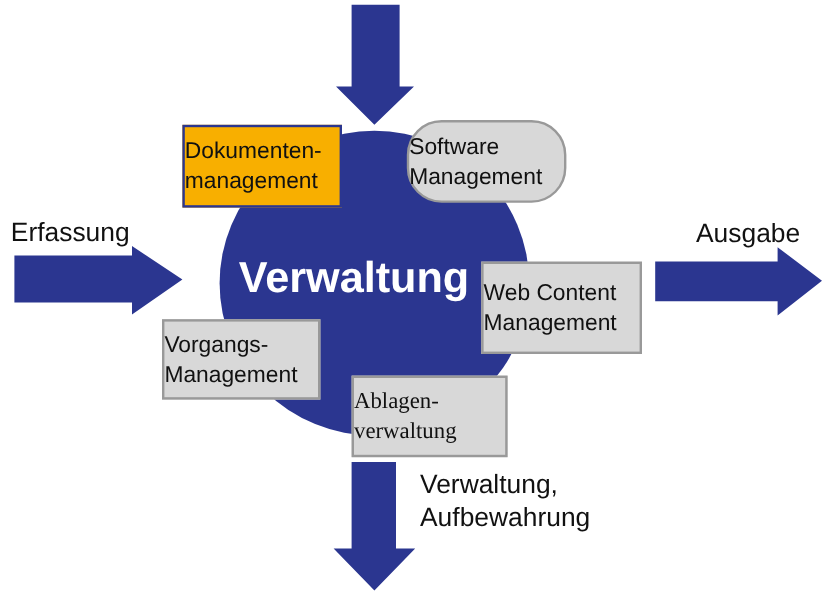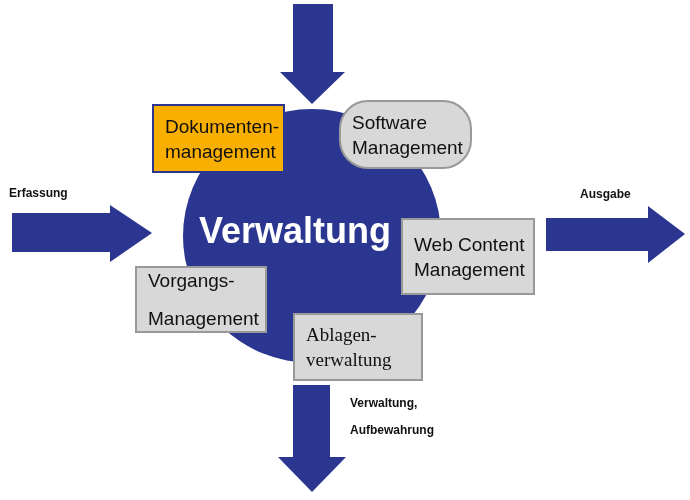--- a/index.html
+++ b/index.html
@@ -21,35 +21,35 @@
   }
   .circle-label {
     position: absolute; left: 166px; top: 211px; width: 258px;
     text-align: center; color: var(--circle-text, #ffffff);
     font-weight: bold; font-size: 36px; line-height: 40px;
   }
 
   .box {
     position: absolute; box-sizing: border-box;
     display: flex; flex-direction: column; justify-content: center;
-    padding-left: 11px; font-size: 19px; line-height: 25px;
+    font-size: 19px; line-height: 25px;
     color: var(--text-black, #111111);
   }
   .box span { display: block; white-space: nowrap; }
   .box.gray  { background: var(--box-gray, #D8D8D8); border: 2px solid var(--box-border, #999999); }
   .box.orange{ background: var(--orange, #F8AF00);  border: 2px solid var(--navy, #2B3690); }
 
   .box-dokumenten { left: 152px; top: 104px; width: 133px; height: 69px; }
   .box-software   { left: 339px; top: 100px; width: 133px; height: 69px; border-radius: 29px; }
   .box-webcontent { left: 401px; top: 218px; width: 134px; height: 77px; }
-  .box-vorgangs   { left: 135px; top: 266px; width: 132px; height: 67px; justify-content: space-between; }
+  .box-vorgangs   { left: 135px; top: 266px; width: 132px; height: 67px; }
   .box-ablagen    { left: 293px; top: 313px; width: 130px; height: 68px; font-family: Liberation Serif, serif; }
 
   .flow-label {
-    position: absolute; font-weight: bold; font-size: 12px;
+    position: absolute; font-weight: normal; font-size: 22px;
     line-height: 27px; color: var(--text-black, #111111); white-space: nowrap;
   }
   .label-erfassung { left: 9px;  top: 180px; }
   .label-ausgabe   { left: 580px; top: 181px; }
   .label-speichern { left: 350px; top: 390px; }
   .label-speichern span { display: block; }
 </style>
 </head>
 <body style="background: rgb(255, 255, 255);">
 

